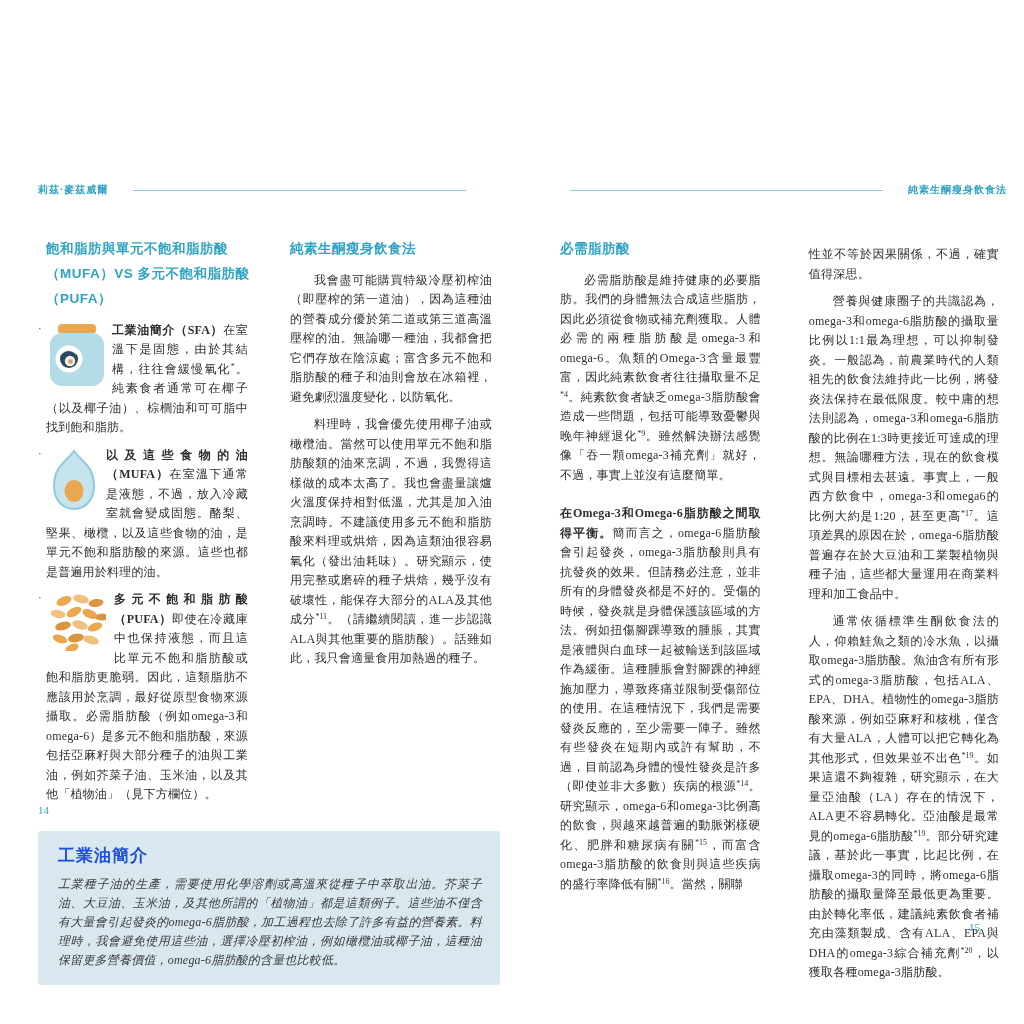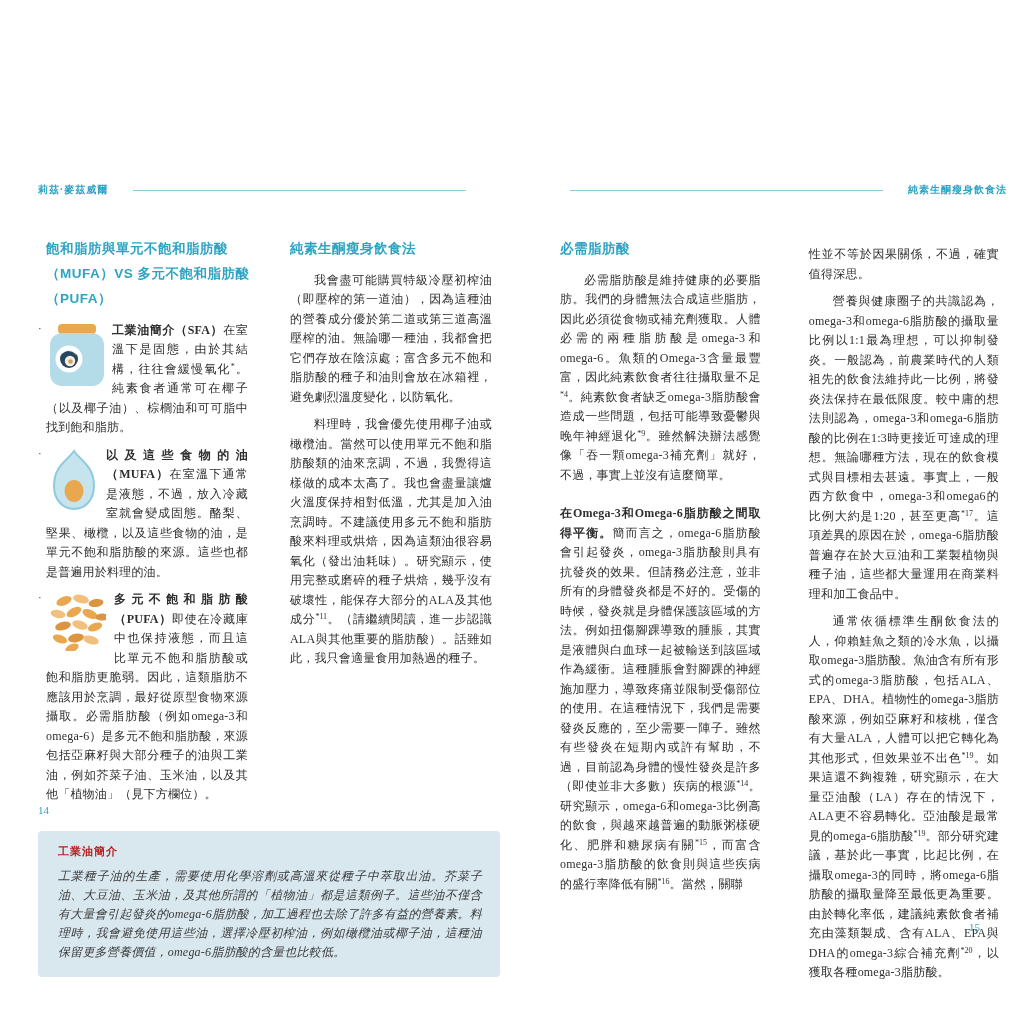--- a/index.html
+++ b/index.html
@@ -31,21 +31,21 @@
   sup{font-size:8px;line-height:0;vertical-align:4px;letter-spacing:0;}
   b.lead{letter-spacing:.2px;}
   
   .bullet{position:relative;margin-top:3px;}
   .bullet .dot{position:absolute;left:0;top:1px;font-size:11px;color:#2e2e2e;}
   .bullet svg{float:left;margin:3px 8px 2px 12px;}
   
   .infobox{margin-top:18px;width:462px;box-sizing:border-box;background:#d9e8ef;
            border-radius:4px;padding:13px 18px 15px 20px;}
   .infobox h4{margin:0 0 8px 0;font-family:"Liberation Sans","DejaVu Sans",sans-serif;
-              font-size:11px;font-weight:bold;color:#b91c1c;letter-spacing:1px;}
+              font-size:17px;font-weight:bold;color:#1d4ed8;letter-spacing:1px;}
   .infobox p{margin:0;font-size:12px;line-height:19px;font-style:italic;
              color:#3a3a3a;text-align:justify;letter-spacing:.2px;}
   
   .pagenum{position:absolute;font-size:11px;color:#2fa3c2;
            font-family:"Liberation Serif","DejaVu Serif",serif;}
   .pagenum-left{left:38px;top:804px;}
   .pagenum-right{left:969px;top:877px;margin-top:44px;}
 </style>
 </head>
 <body>

